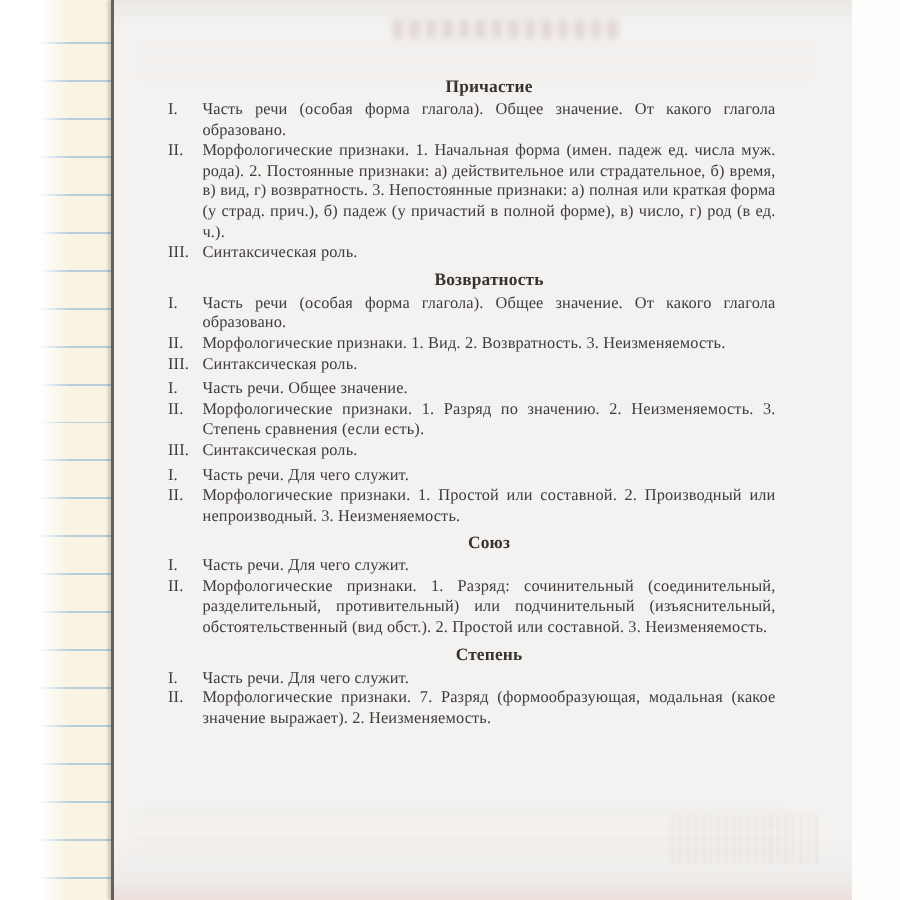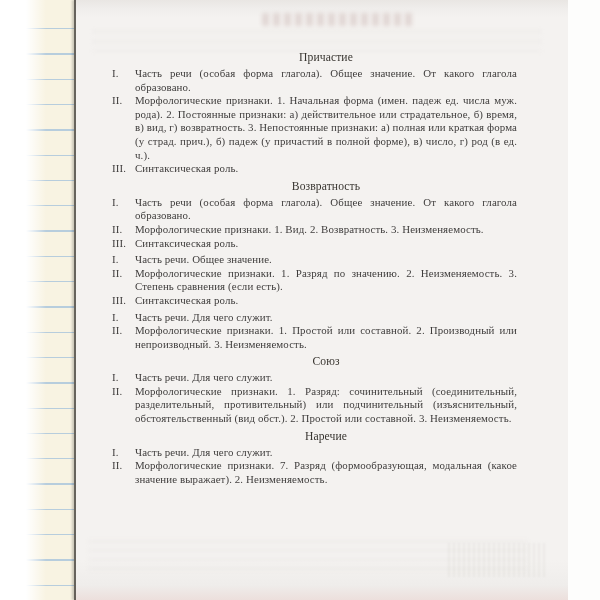--- a/index.html
+++ b/index.html
@@ -56,21 +56,21 @@
   }
   
   .content {
     position:absolute; left:36px; top:50px; width:405px;
     color:#3f3d3c; font-size:10.9px; line-height:13.6px;
     letter-spacing:0.1px;
   }
   .section { margin-bottom:3px; }
   .section-title {
     margin:0 0 1px 23px; padding:0;
-    font-size:11.6px; font-weight:normal; text-align:center;
+    font-size:11.6px; font-weight:bold; text-align:center;
     color:#37342f; line-height:16px;
   }
   .item { display:flex; text-align:justify; }
   .item-num { flex:0 0 23px; }
   .item-text { flex:1; }
 </style>
 </head>
 <body>
 
 <div class="stage">
@@ -150,21 +150,21 @@
           <span class="item-num">I.</span>
           <span class="item-text">Часть речи. Для чего служит.</span>
         </div>
         <div class="item">
           <span class="item-num">II.</span>
           <span class="item-text">Морфологические признаки. 1. Разряд: сочинительный (соединительный, разделительный, противительный) или подчинительный (изъяснительный, обстоятельственный (вид обст.). 2. Простой или составной. 3. Неизменяемость.</span>
         </div>
       </div>
 
       <div class="section">
-        <h3 class="section-title">Наречие</h3>
+        <h3 class="section-title">Степень</h3>
         <div class="item">
           <span class="item-num">I.</span>
           <span class="item-text">Часть речи. Для чего служит.</span>
         </div>
         <div class="item">
           <span class="item-num">II.</span>
           <span class="item-text">Морфологические признаки. 7. Разряд (формообразующая, модальная (какое значение выражает). 2. Неизменяемость.</span>
         </div>
       </div>
 

